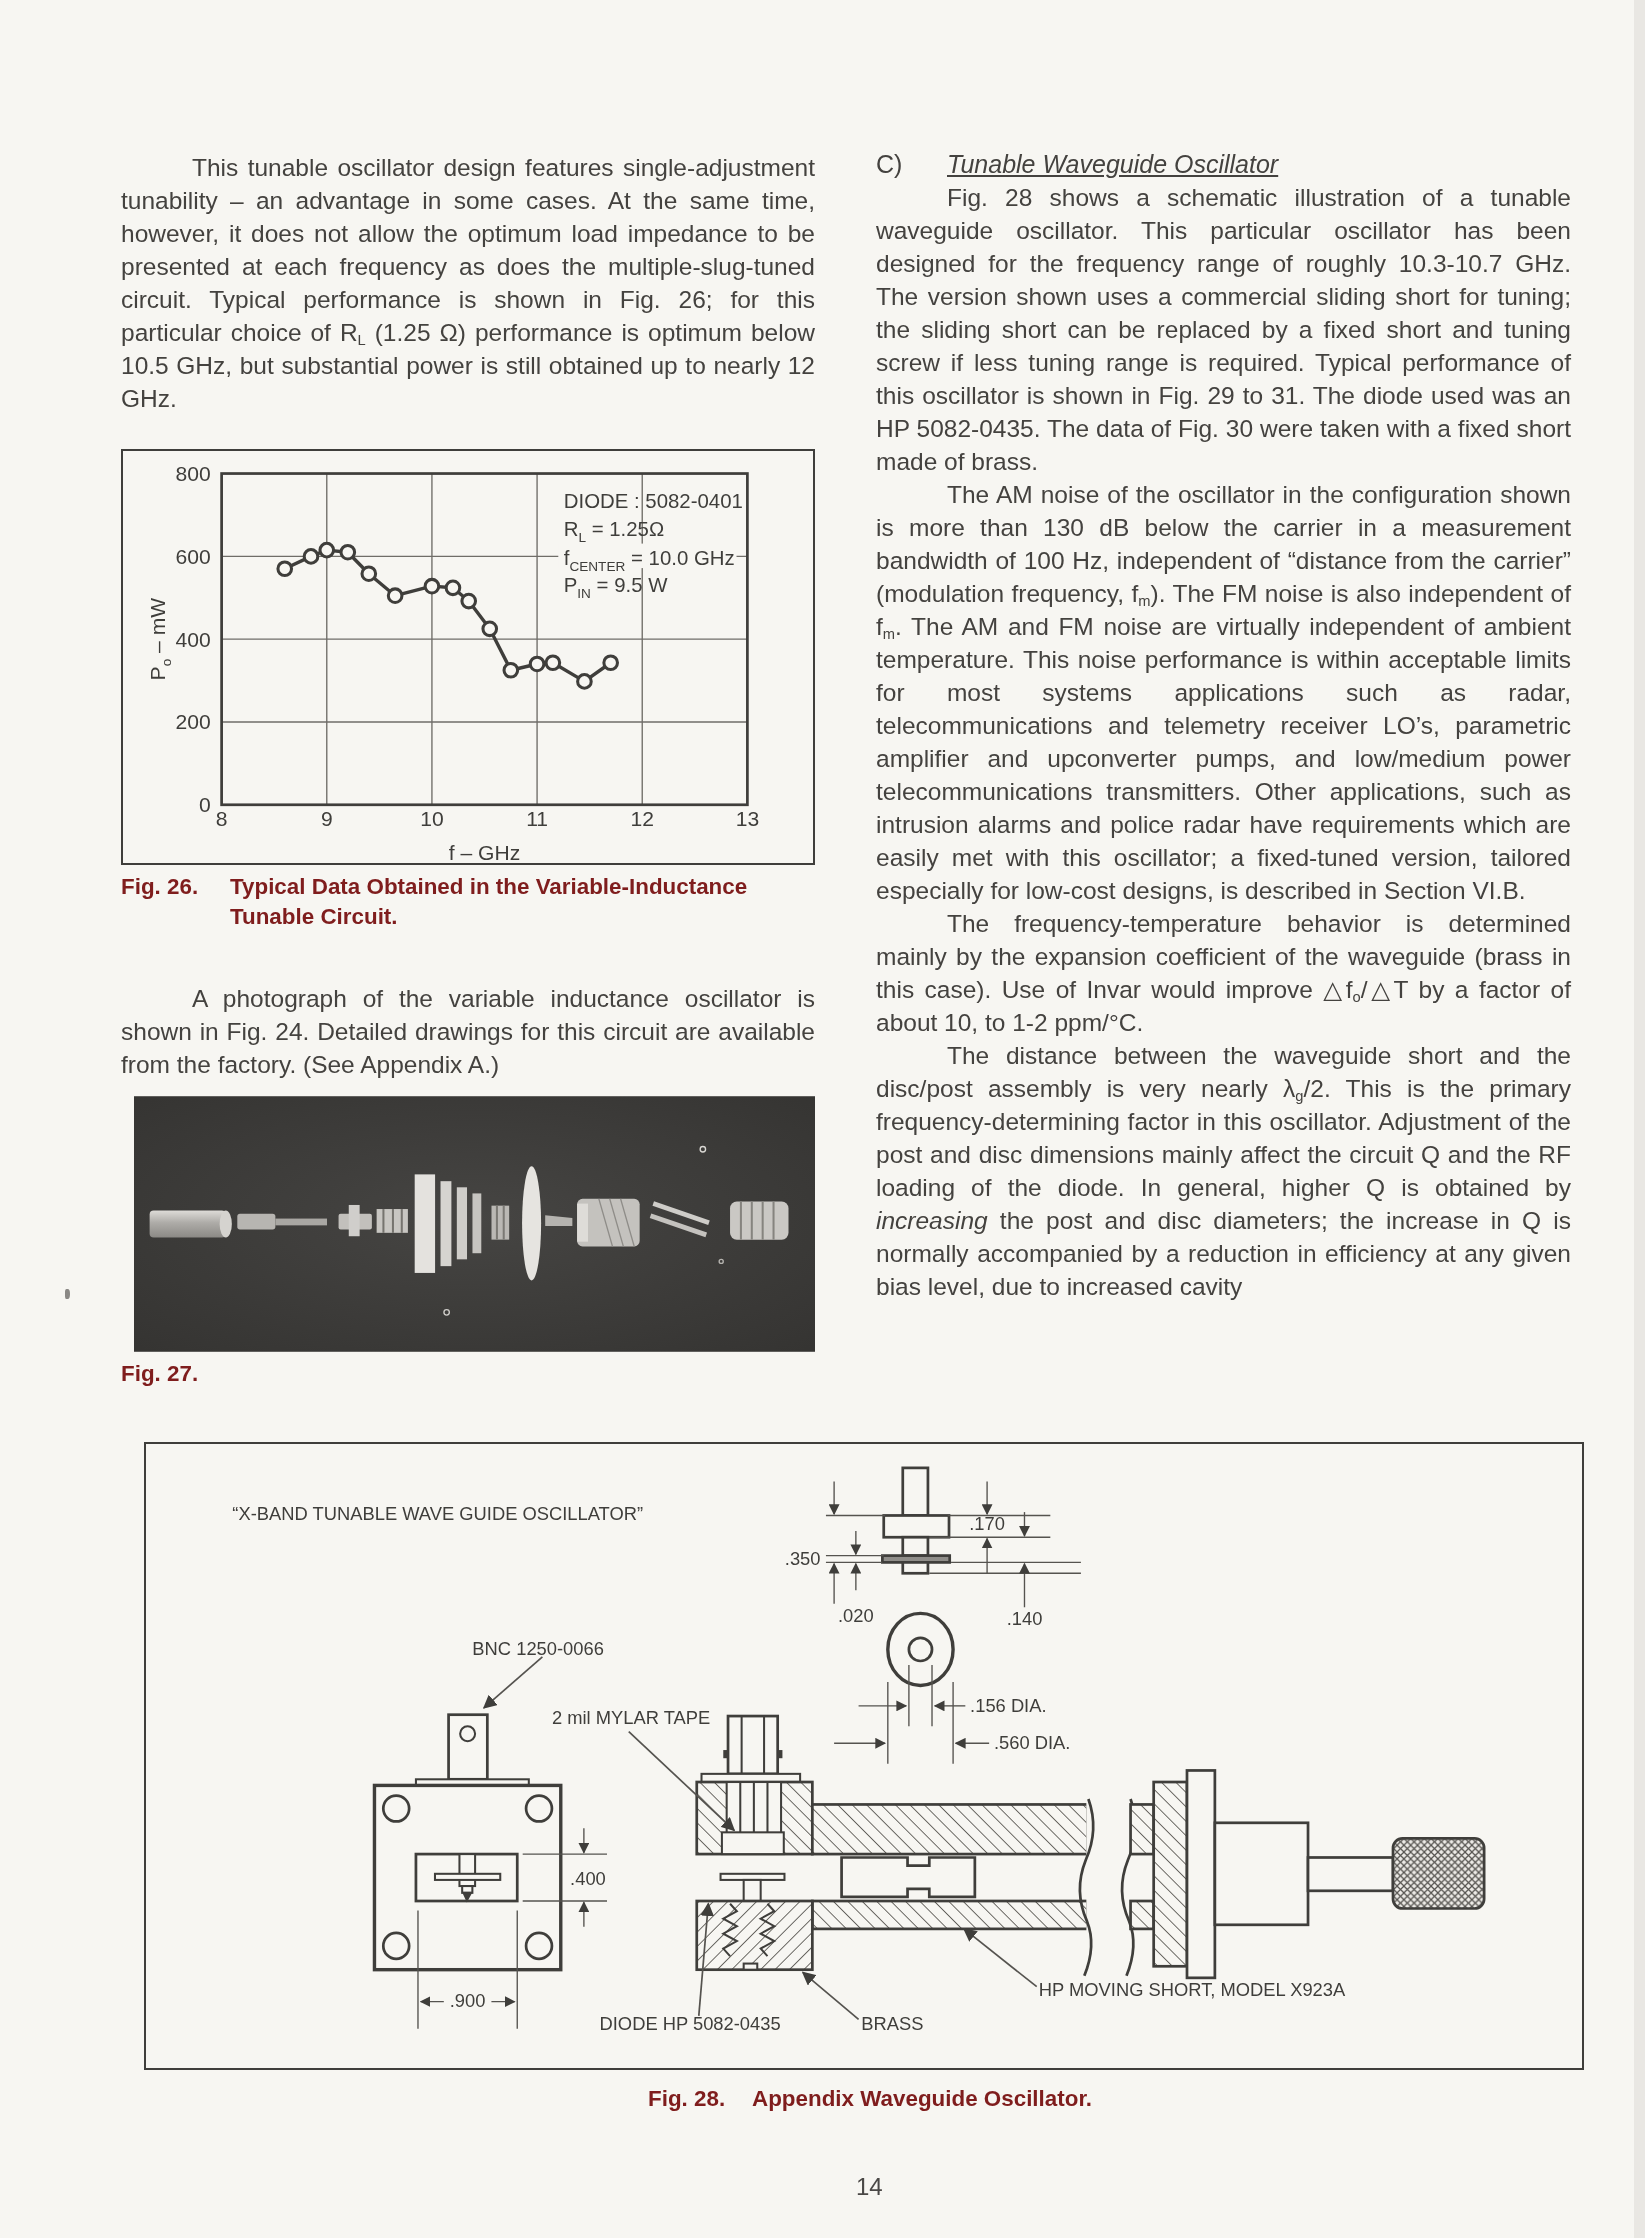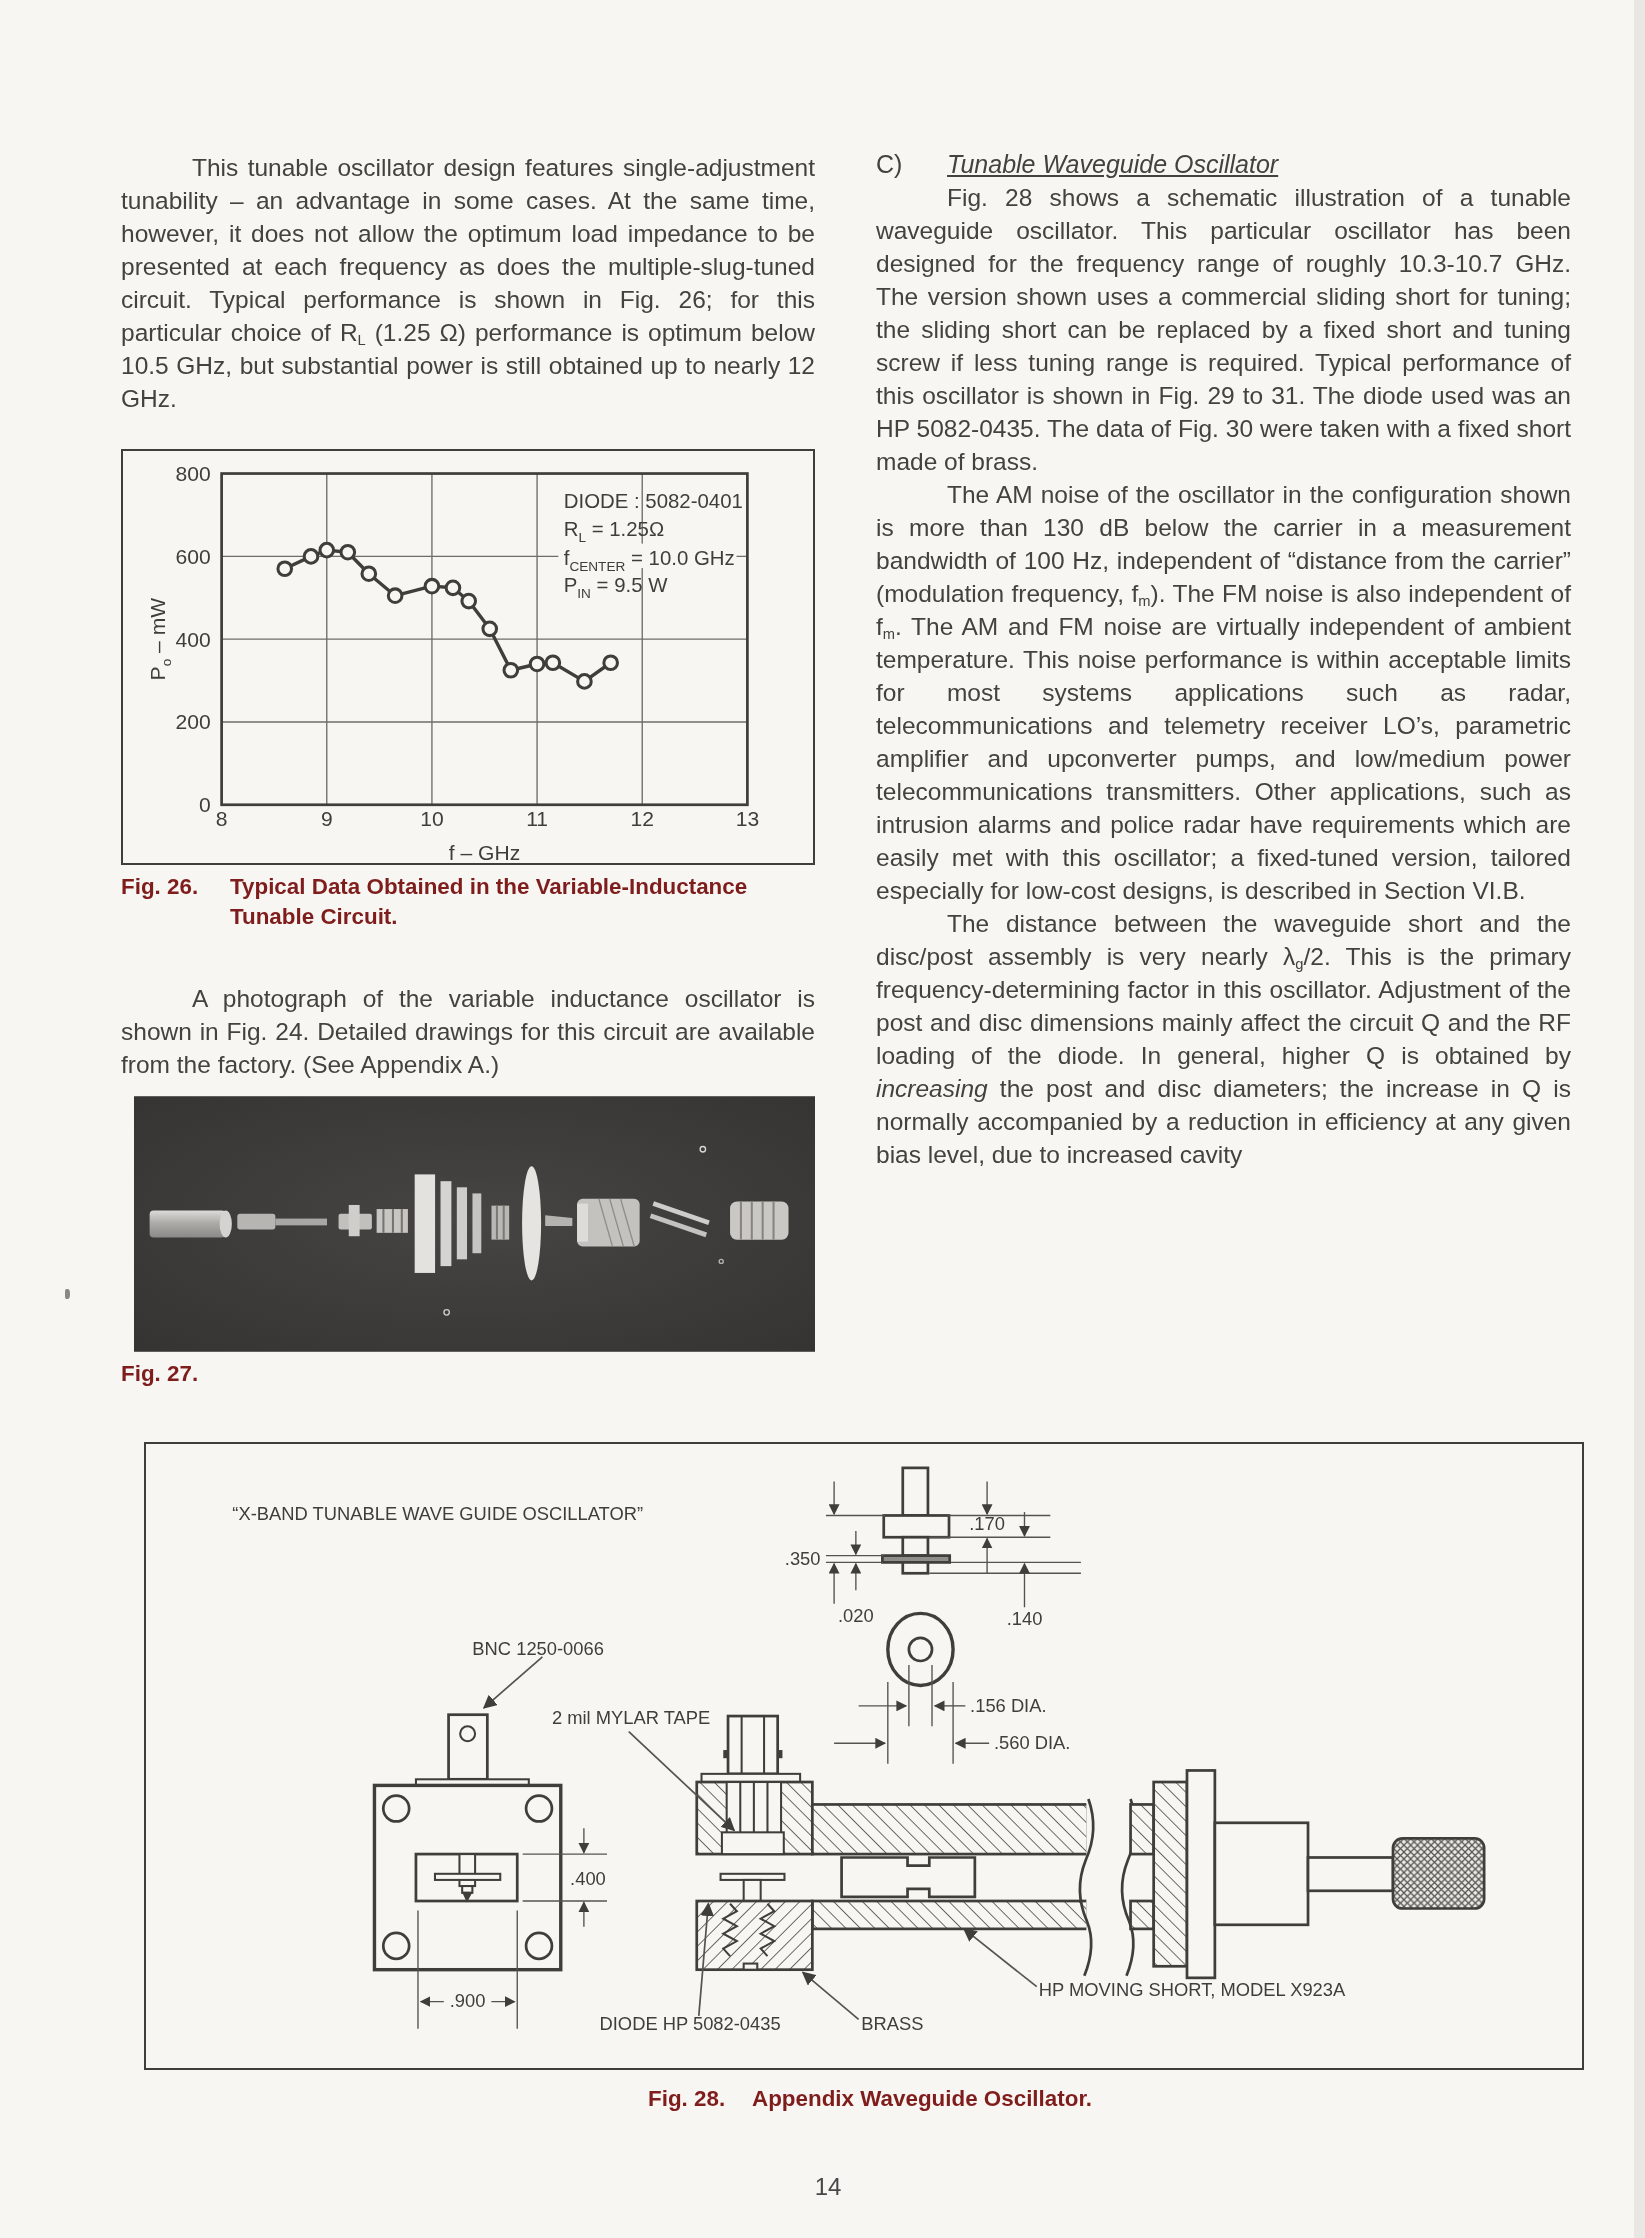--- a/index.html
+++ b/index.html
@@ -145,20 +145,21 @@
     <div class="lbl">Fig. 27.</div>
   </div>
 
   <div class="block body-text" style="left:876px;top:148px;width:695px;">
     <div class="heading">
       <div class="hlbl">C)</div>
       <em>Tunable Waveguide Oscillator</em>
     </div>
     <p class="ind">Fig. 28 shows a schematic illustration of a tunable waveguide oscillator. This particular oscillator has been designed for the frequency range of roughly 10.3-10.7 GHz. The version shown uses a commercial sliding short for tuning; the sliding short can be replaced by a fixed short and tuning screw if less tuning range is required. Typical performance of this oscillator is shown in Fig. 29 to 31. The diode used was an HP 5082-0435. The data of Fig. 30 were taken with a fixed short made of brass.</p>
     <p class="ind"><span>The AM noise of the oscillator in the configuration shown is more than 130 dB below the carrier in a measurement bandwidth of 100 Hz, independent of “distance from the carrier” (modulation frequency, f</span><sub class="s">m</sub><span>). The FM noise is also independent of f</span><sub class="s">m</sub><span>. The AM and FM noise are virtually independent of ambient temperature. This noise performance is within acceptable limits for most systems applications such as radar, telecommunications and telemetry receiver LO’s, parametric amplifier and upconverter pumps, and low/medium power telecommunications transmitters. Other applications, such as intrusion alarms and police radar have requirements which are easily met with this oscillator; a fixed-tuned version, tailored especially for low-cost designs, is described in Section VI.B.</span></p>
+    <p class="ind"><span>The frequency-temperature behavior is determined mainly by the expansion coefficient of the waveguide (brass in this case). Use of Invar would improve △f</span><sub class="s">o</sub><span>/△T by a factor of about 10, to 1-2 ppm/°C.</span></p>
     <p class="ind"><span>The distance between the waveguide short and the disc/post assembly is very nearly λ</span><sub class="s">g</sub><span>/2. This is the primary frequency-determining factor in this oscillator. Adjustment of the post and disc dimensions mainly affect the circuit Q and the RF loading of the diode. In general, higher Q is obtained by </span><em>increasing</em><span> the post and disc diameters; the increase in Q is normally accompanied by a reduction in efficiency at any given bias level, due to increased cavity</span></p>
   </div>
 
   <div class="figbox" style="left:144px;top:1442px;width:1440px;height:628px;">
     <svg width="1434" height="623" viewBox="0 0 2109 916">
       <defs>
         <marker id="arr" viewBox="0 0 10 10" refX="9" refY="5" markerWidth="8" markerHeight="8" orient="auto-start-reverse">
           <path d="M0,0L10,5L0,10z" fill="#3f3e3b"></path>
         </marker>
         <pattern id="h1" patternUnits="userSpaceOnUse" width="15" height="15" patternTransform="rotate(45)">
@@ -318,20 +319,20 @@
       <text class="dlab" x="1052" y="862">BRASS</text>
       <text class="dlab" x="1313" y="812">HP MOVING SHORT, MODEL X923A</text>
     </svg>
   </div>
 
   <div class="block cap" style="left:648px;top:2084px;">
     <div class="lbl" style="width:104px;">Fig. 28.</div>
     <div>Appendix Waveguide Oscillator.</div>
   </div>
 
-  <div class="block pagenum" style="left:794px;top:2173px;width:68px;text-align:center;">14</div>
+  <div class="block pagenum" style="left:856px;top:2173px;width:68px;text-align:left;">14</div>
 
   <div class="artifact" style="left:1629px;top:503px;width:11px;height:27px;border-right:2.7px solid #757370;"></div>
   <div class="artifact" style="left:1628px;top:1395px;width:11px;height:27px;border-right:2.7px solid #7d7b78;"></div>
   <div class="artifact" style="left:65px;top:1289px;width:4.8px;height:10.2px;background:#8a8885;border-radius:40% 60% 60% 40%;"></div>
 
 </div>
 
 
 </body></html>

